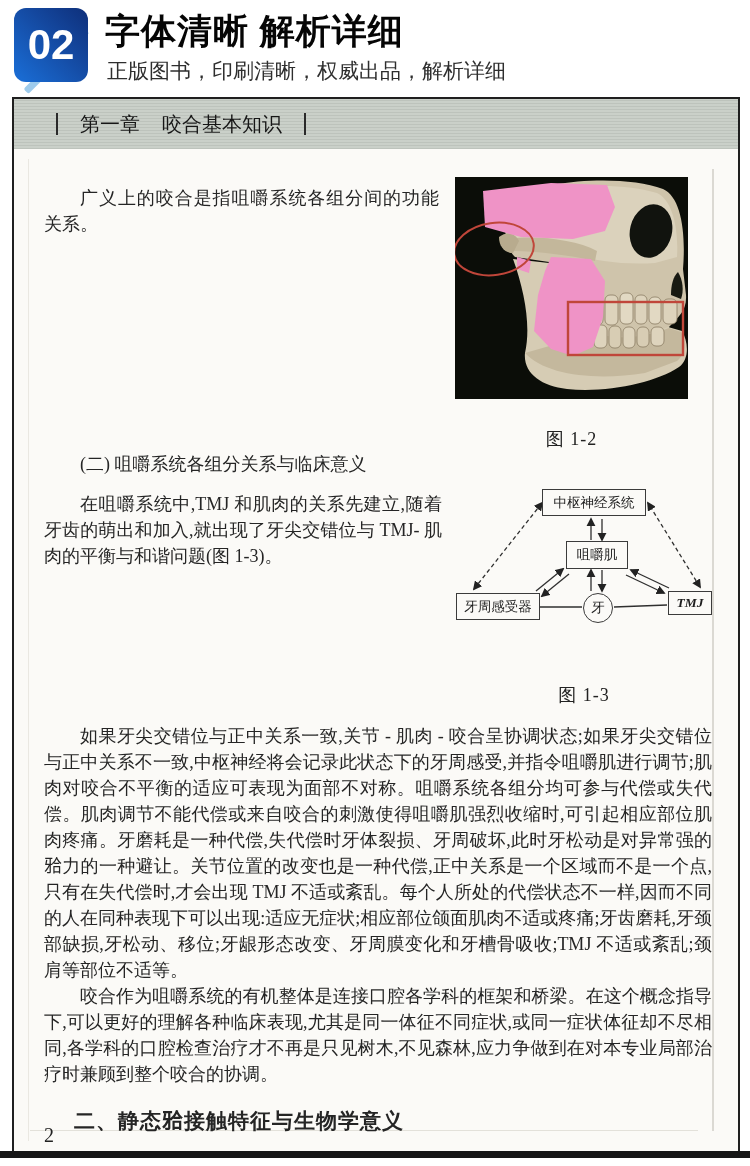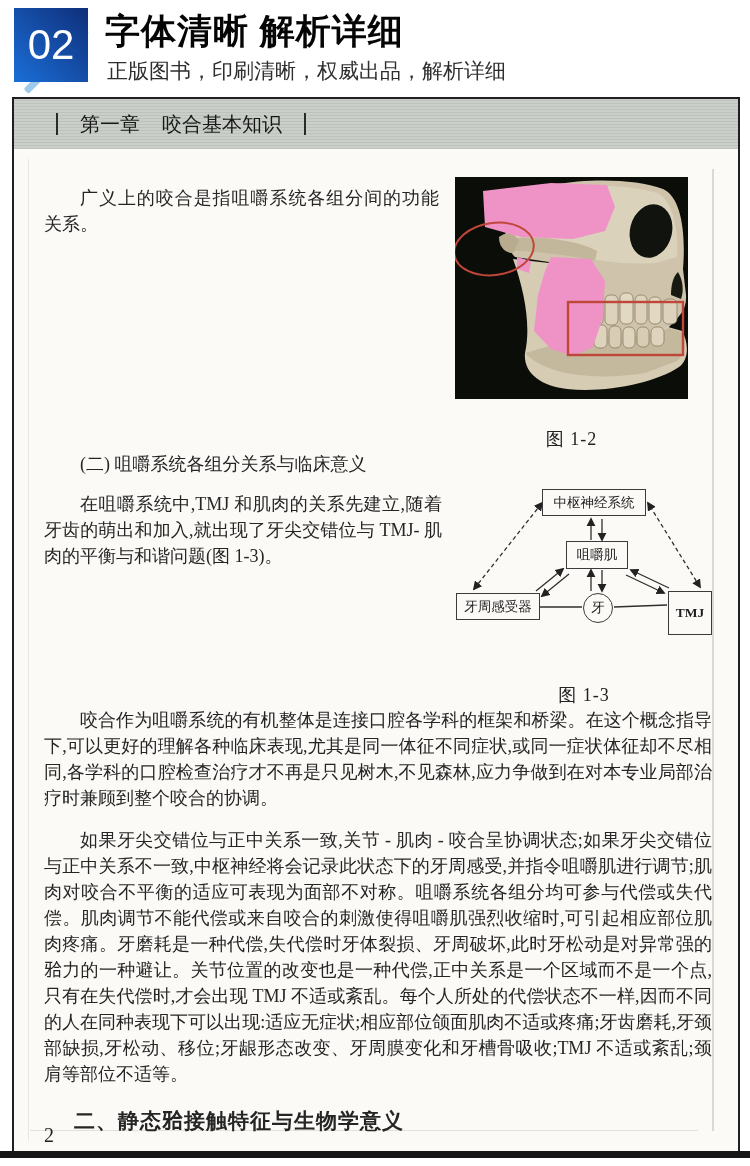--- a/index.html
+++ b/index.html
@@ -4,25 +4,25 @@
 <style>
   * { margin:0; padding:0; box-sizing:border-box; }
   html,body { width:750px; }
   body {
     width:750px; height:1166px; position:relative; background:#ffffff;
     font-family:"Liberation Serif","DejaVu Serif",serif; color:#2b2b2b; overflow:hidden;
   }
   
   .hdr { position:absolute; left:0; top:0; width:750px; height:97px; background:#fff; }
   .badge {
-    position:absolute; left:14px; top:8px; width:74px; height:74px; border-radius:0;
+    position:absolute; left:14px; top:8px; width:74px; height:74px; border-radius:12px;
     background:linear-gradient(225deg,#0e2f7a 0%,#14489f 40%,#1a6fd8 100%);
     display:flex; align-items:center; justify-content:center;
     font-family:"Liberation Sans","DejaVu Sans",sans-serif;
-    font-weight:normal; font-size:42px; color:#fff;
+    font-weight:bold; font-size:42px; color:#fff;
   }
   .slash {
     position:absolute; left:26px; top:88px; width:86px; height:7px; background:#9ecbec;
     transform:rotate(-45deg); transform-origin:left center; border-radius:2px;
   }
   .hdr-title {
     position:absolute; left:105px; top:8px; font-family:"Liberation Sans","DejaVu Sans",sans-serif;
     font-weight:bold; font-size:35px; color:#050505; letter-spacing:1px;
   }
   .hdr-sub {
@@ -63,21 +63,21 @@
   .diagram svg { position:absolute; left:0; top:0; }
   .node {
     position:absolute; border:1px solid #3b3b3b; background:#fbfaf7;
     display:flex; align-items:center; justify-content:center;
     font-size:13.5px; color:#1e1e1e; white-space:nowrap;
   }
   .n-cns   { left:86px;  top:6px;   width:104px; height:27px; }
   .n-mus   { left:110px; top:58px;  width:62px;  height:28px; }
   .n-perio { left:0px;   top:110px; width:84px;  height:27px; }
   .n-tooth { left:127px; top:110px; width:30px;  height:30px; border-radius:50%; }
-  .n-tmj   { left:212px; top:108px; width:44px;  height:44px; font-family:"Liberation Serif","DejaVu Serif",serif; font-weight:bold; }
+  .n-tmj   { left:212px; top:108px; width:44px;  height:24px; font-family:"Liberation Serif","DejaVu Serif",serif; font-weight:bold;font-style:italic; }
   .pagenum { position:absolute; left:30px; bottom:4px; font-size:20px; color:#222; }
   .mt14 { margin-top:14px; } .mt16 { margin-top:16px; } .mt6 { margin-top:6px; }
   .p3 { margin-top:8px; margin-right:14px; }
   .p1 { margin-top:36px; margin-right:6px; }
 </style>
 </head>
 <body>
 
 <div class="hdr">
   <div class="slash"></div>
@@ -188,22 +188,22 @@
           <div class="node n-cns">中枢神经系统</div>
           <div class="node n-mus">咀嚼肌</div>
           <div class="node n-perio">牙周感受器</div>
           <div class="node n-tooth">牙</div>
           <div class="node n-tmj">TMJ</div>
         </div>
         <div class="fig-cap">图 1-3</div>
       </div>
     </div>
 
+    <p class="body mt16">如果牙尖交错位与正中关系一致,关节 - 肌肉 - 咬合呈协调状态;如果牙尖交错位与正中关系不一致,中枢神经将会记录此状态下的牙周感受,并指令咀嚼肌进行调节;肌肉对咬合不平衡的适应可表现为面部不对称。咀嚼系统各组分均可参与代偿或失代偿。肌肉调节不能代偿或来自咬合的刺激使得咀嚼肌强烈收缩时,可引起相应部位肌肉疼痛。牙磨耗是一种代偿,失代偿时牙体裂损、牙周破坏,此时牙松动是对异常强的𬌗力的一种避让。关节位置的改变也是一种代偿,正中关系是一个区域而不是一个点,只有在失代偿时,才会出现 TMJ 不适或紊乱。每个人所处的代偿状态不一样,因而不同的人在同种表现下可以出现:适应无症状;相应部位颌面肌肉不适或疼痛;牙齿磨耗,牙颈部缺损,牙松动、移位;牙龈形态改变、牙周膜变化和牙槽骨吸收;TMJ 不适或紊乱;颈肩等部位不适等。</p>
     <p class="body">咬合作为咀嚼系统的有机整体是连接口腔各学科的框架和桥梁。在这个概念指导下,可以更好的理解各种临床表现,尤其是同一体征不同症状,或同一症状体征却不尽相同,各学科的口腔检查治疗才不再是只见树木,不见森林,应力争做到在对本专业局部治疗时兼顾到整个咬合的协调。</p>
-    <p class="body mt16">如果牙尖交错位与正中关系一致,关节 - 肌肉 - 咬合呈协调状态;如果牙尖交错位与正中关系不一致,中枢神经将会记录此状态下的牙周感受,并指令咀嚼肌进行调节;肌肉对咬合不平衡的适应可表现为面部不对称。咀嚼系统各组分均可参与代偿或失代偿。肌肉调节不能代偿或来自咬合的刺激使得咀嚼肌强烈收缩时,可引起相应部位肌肉疼痛。牙磨耗是一种代偿,失代偿时牙体裂损、牙周破坏,此时牙松动是对异常强的𬌗力的一种避让。关节位置的改变也是一种代偿,正中关系是一个区域而不是一个点,只有在失代偿时,才会出现 TMJ 不适或紊乱。每个人所处的代偿状态不一样,因而不同的人在同种表现下可以出现:适应无症状;相应部位颌面肌肉不适或疼痛;牙齿磨耗,牙颈部缺损,牙松动、移位;牙龈形态改变、牙周膜变化和牙槽骨吸收;TMJ 不适或紊乱;颈肩等部位不适等。</p>
     <div class="h2">二、静态𬌗接触特征与生物学意义</div>
 
   </div>
 
   <div class="pagenum">2</div>
 </div>
 
 <div class="bottom-bar"></div>
 
 </body></html>

